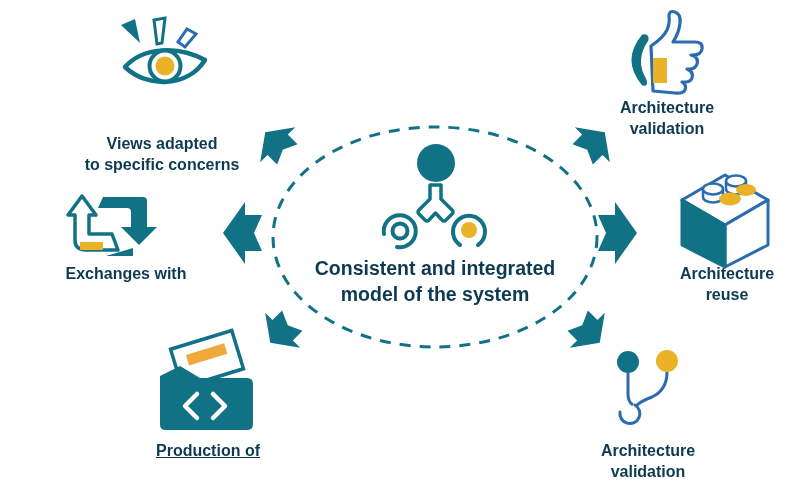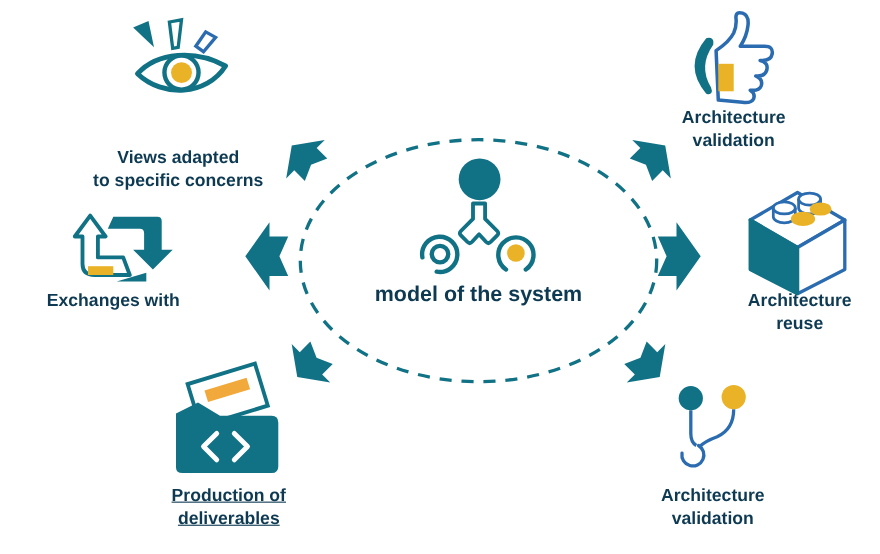--- a/index.html
+++ b/index.html
@@ -94,45 +94,45 @@
     <g transform="translate(608,344)">
       <path d="M20,29 L20,50 Q20,58 25,61" fill="none" stroke="#2b6cb0" stroke-width="3"></path>
       <path d="M59,28 Q59,46 44,53 Q33,57 28,62" fill="none" stroke="#2b6cb0" stroke-width="3"></path>
       <path d="M27,61 A10,10 0 1 1 12,68" fill="none" stroke="#2b6cb0" stroke-width="3" stroke-linecap="round"></path>
       <circle cx="20" cy="18" r="11" fill="#117286"></circle>
       <circle cx="59" cy="17" r="11" fill="#eab226"></circle>
     </g>
   </svg>
 
   <div class="center-label" style="left:285px;top:255px;width:300px;">
+    <div>Consistent and integrated</div>
     <div>model of the system</div>
   </div>
 
   <div class="node-label" style="left:42px;top:93px;width:240px;margin-top:40px;">
     <div>Views adapted</div>
     <div>to specific concerns</div>
   </div>
 
   <div class="node-label" style="left:567px;top:97px;width:200px;">
     <div>Architecture</div>
     <div>validation</div>
   </div>
 
-  <div class="node-label" style="left:3px;top:263px;width:200px;">
+  <div class="node-label" style="left:26px;top:263px;width:200px;">
     <div>Exchanges with</div>
   </div>
 
   <div class="node-label" style="left:627px;top:263px;width:200px;">
     <div>Architecture</div>
     <div>reuse</div>
   </div>
 
   <div class="node-label" style="left:108px;top:440px;width:200px;text-decoration:underline;">
     <div>Production of</div>
-    <div>deliverables</div>
   </div>
 
   <div class="node-label" style="left:548px;top:440px;width:200px;">
     <div>Architecture</div>
     <div>validation</div>
   </div>
 
 </div>
 
 </body></html>

